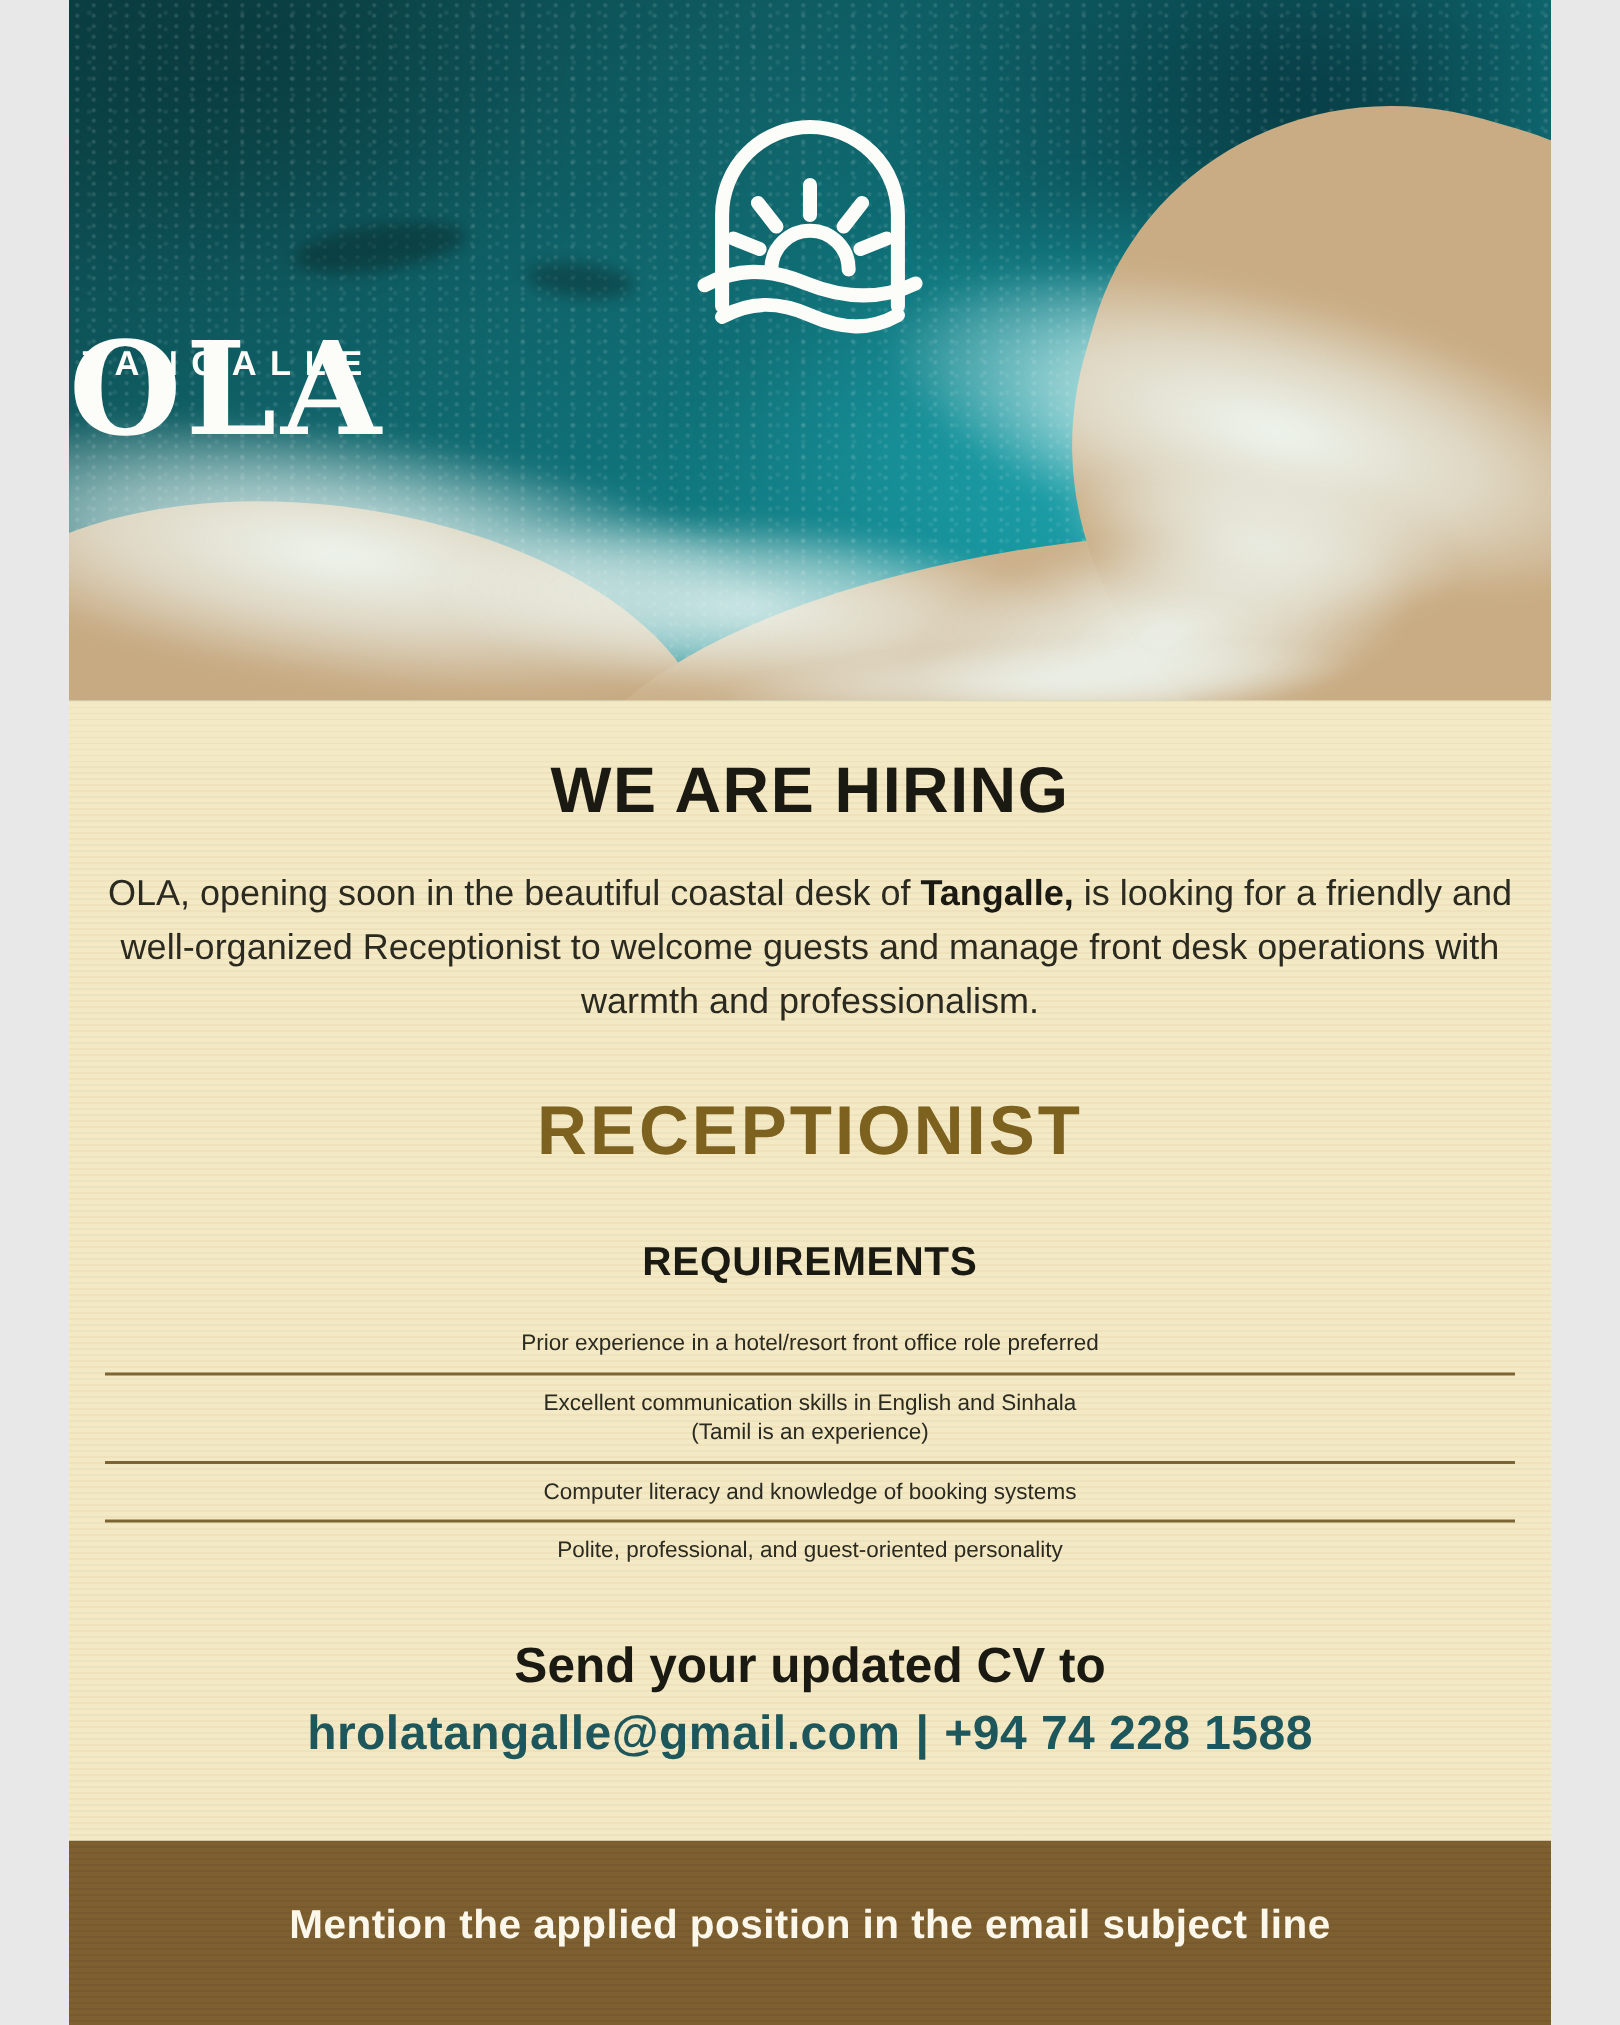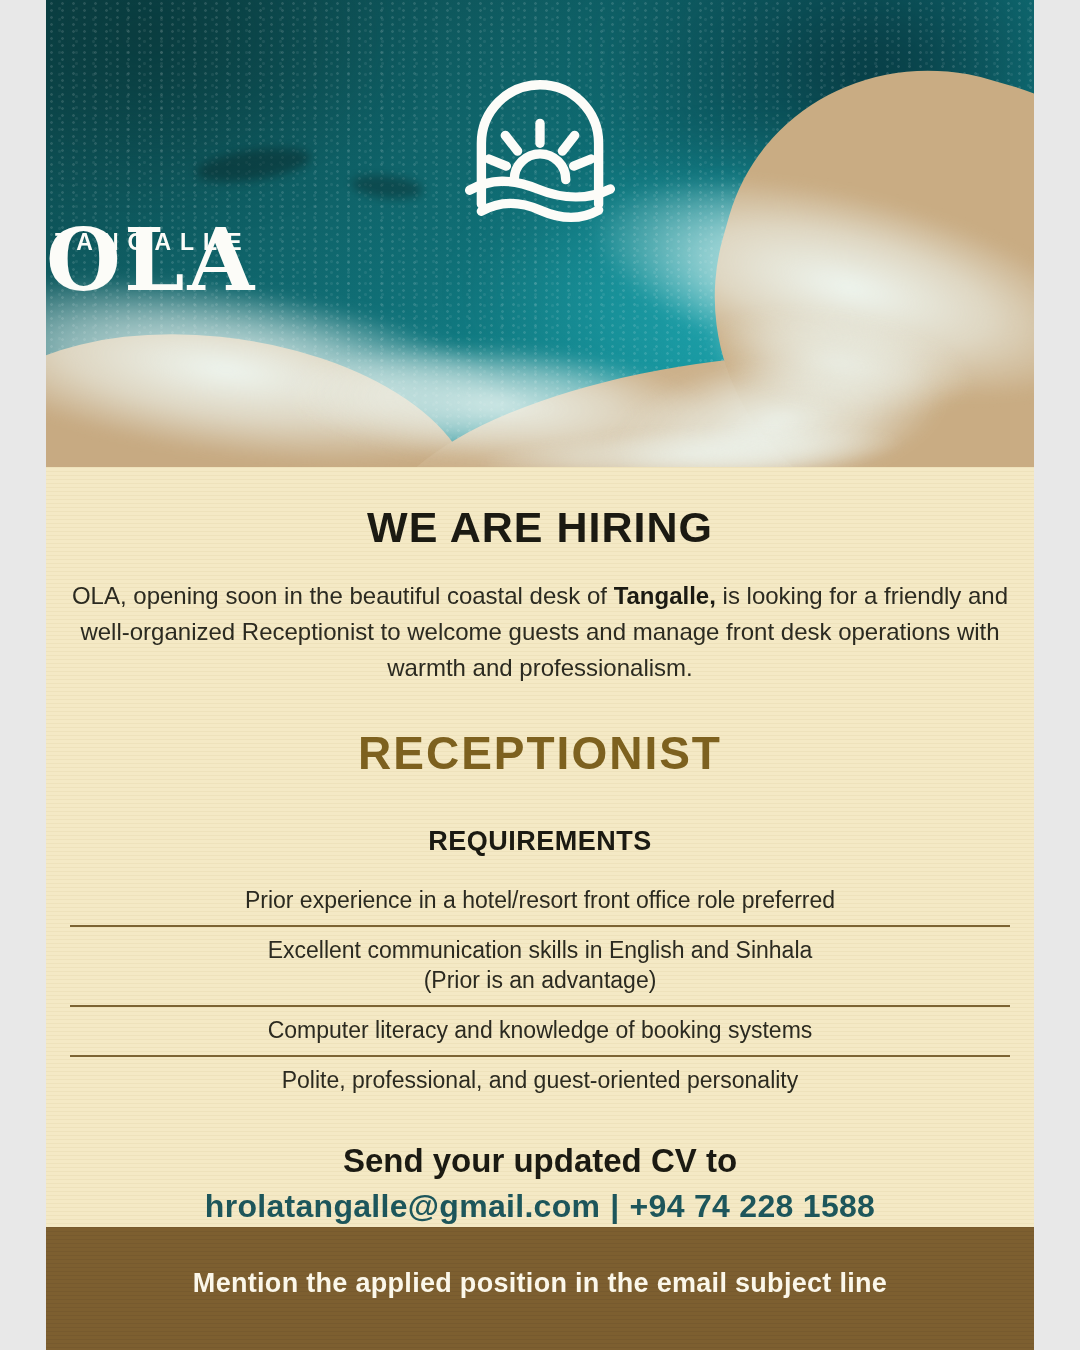--- a/index.html
+++ b/index.html
@@ -54,21 +54,21 @@
     background:
       repeating-linear-gradient(180deg,rgba(188,162,104,.10) 0 1px,rgba(188,162,104,0) 1px 4px),
       #f4e9c5;
   }
   .headline{margin:36px 12px 0;font-size:43px;font-weight:800;letter-spacing:1px;color:#1b1a12;}
   .intro{max-width:950px;margin:26px auto 0;font-size:24px;line-height:1.5;color:#2b2a20;}
   .intro b{font-weight:700;color:#1b1a12;}
   .position{margin:40px 0 0;font-size:46px;font-weight:800;letter-spacing:2px;color:#7d611f;}
   .req-title{margin:46px 0 0;font-size:27px;font-weight:700;letter-spacing:.5px;color:#1b1a12;}
   .req-list{width:940px;margin:20px auto 0;}
-  .req-item{padding:9px 0;font-size:23px;line-height:1.3;color:#2b2a20;}
+  .req-item{padding:9px 0;font-size:15px;line-height:1.3;color:#2b2a20;}
   .req-divider{border:none;border-top:2px solid #7c6434;margin:0;}
   .cta-label{margin:38px 0 0;font-size:33px;font-weight:800;color:#1b1a12;}
   .contact{margin:8px 0 0;font-size:32px;font-weight:600;color:#1d565b;letter-spacing:.3px;}
   .contact .sep{padding:0 10px;}
   
   .footer{
     flex:0 0 auto;height:123px;display:flex;align-items:center;justify-content:center;
     padding-bottom:10px;box-sizing:border-box;
     background:
       repeating-linear-gradient(180deg,rgba(0,0,0,.05) 0 1px,rgba(0,0,0,0) 1px 4px),
@@ -124,21 +124,21 @@
 
     <h3 class="req-title">REQUIREMENTS</h3>
 
     <div class="req-list">
       <div class="req-item">
         <div>Prior experience in a hotel/resort front office role preferred</div>
       </div>
       <hr class="req-divider">
       <div class="req-item">
         <div>Excellent communication skills in English and Sinhala</div>
-        <div>(Prior is an advantage)</div>
+        <div>(Tamil is an experience)</div>
       </div>
       <hr class="req-divider">
       <div class="req-item">
         <div>Computer literacy and knowledge of booking systems</div>
       </div>
       <hr class="req-divider">
       <div class="req-item">
         <div>Polite, professional, and guest-oriented personality</div>
       </div>
     </div>

